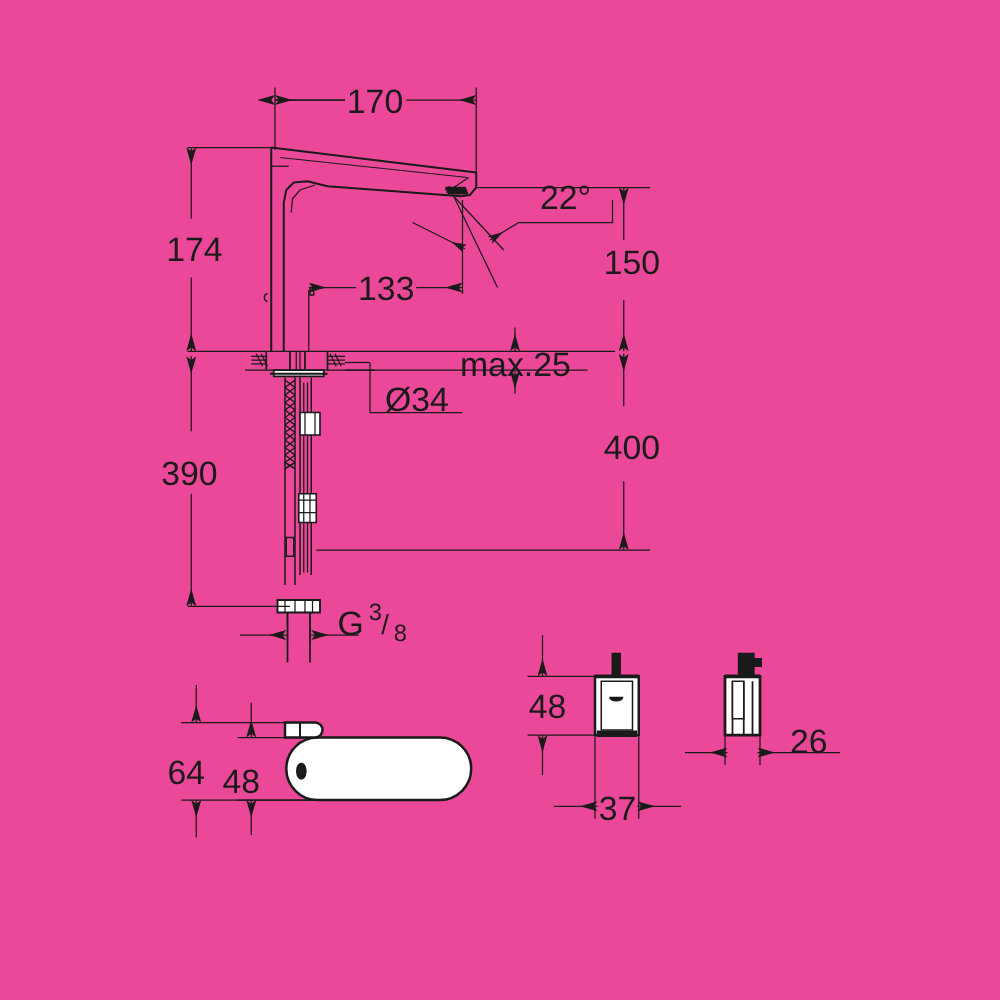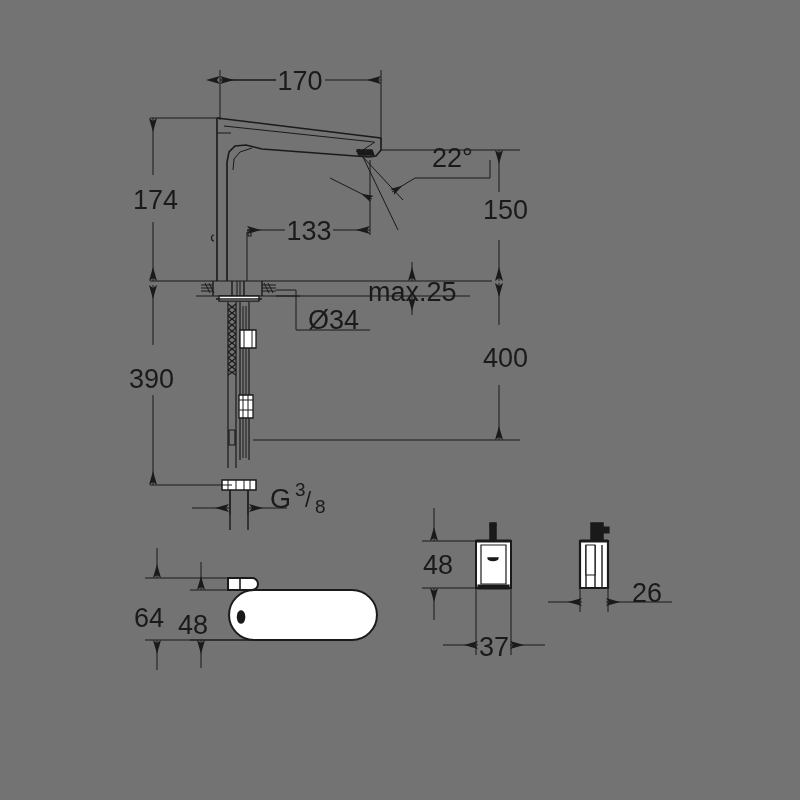--- a/index.html
+++ b/index.html
@@ -1,17 +1,17 @@
 <!DOCTYPE html>
 <html><head>
 <meta charset="utf-8">
 <style>
   html,body{margin:0;padding:0;background:#ffffff;}
   body{width:800px;height:800px;overflow:hidden;font-family:"Liberation Sans",sans-serif;}
-  #stage{position:relative;width:800px;height:800px;background:#737373;}
+  #stage{position:relative;width:800px;height:800px;background:#ec4899;}
   svg{display:block;}
   text{font-family:"Liberation Sans",sans-serif;fill:#1a1a1a;}
 </style>
 </head>
 <body>
 
 <div id="stage">
   <svg width="800" height="800" viewBox="0 0 800 800">
 
     <defs>

